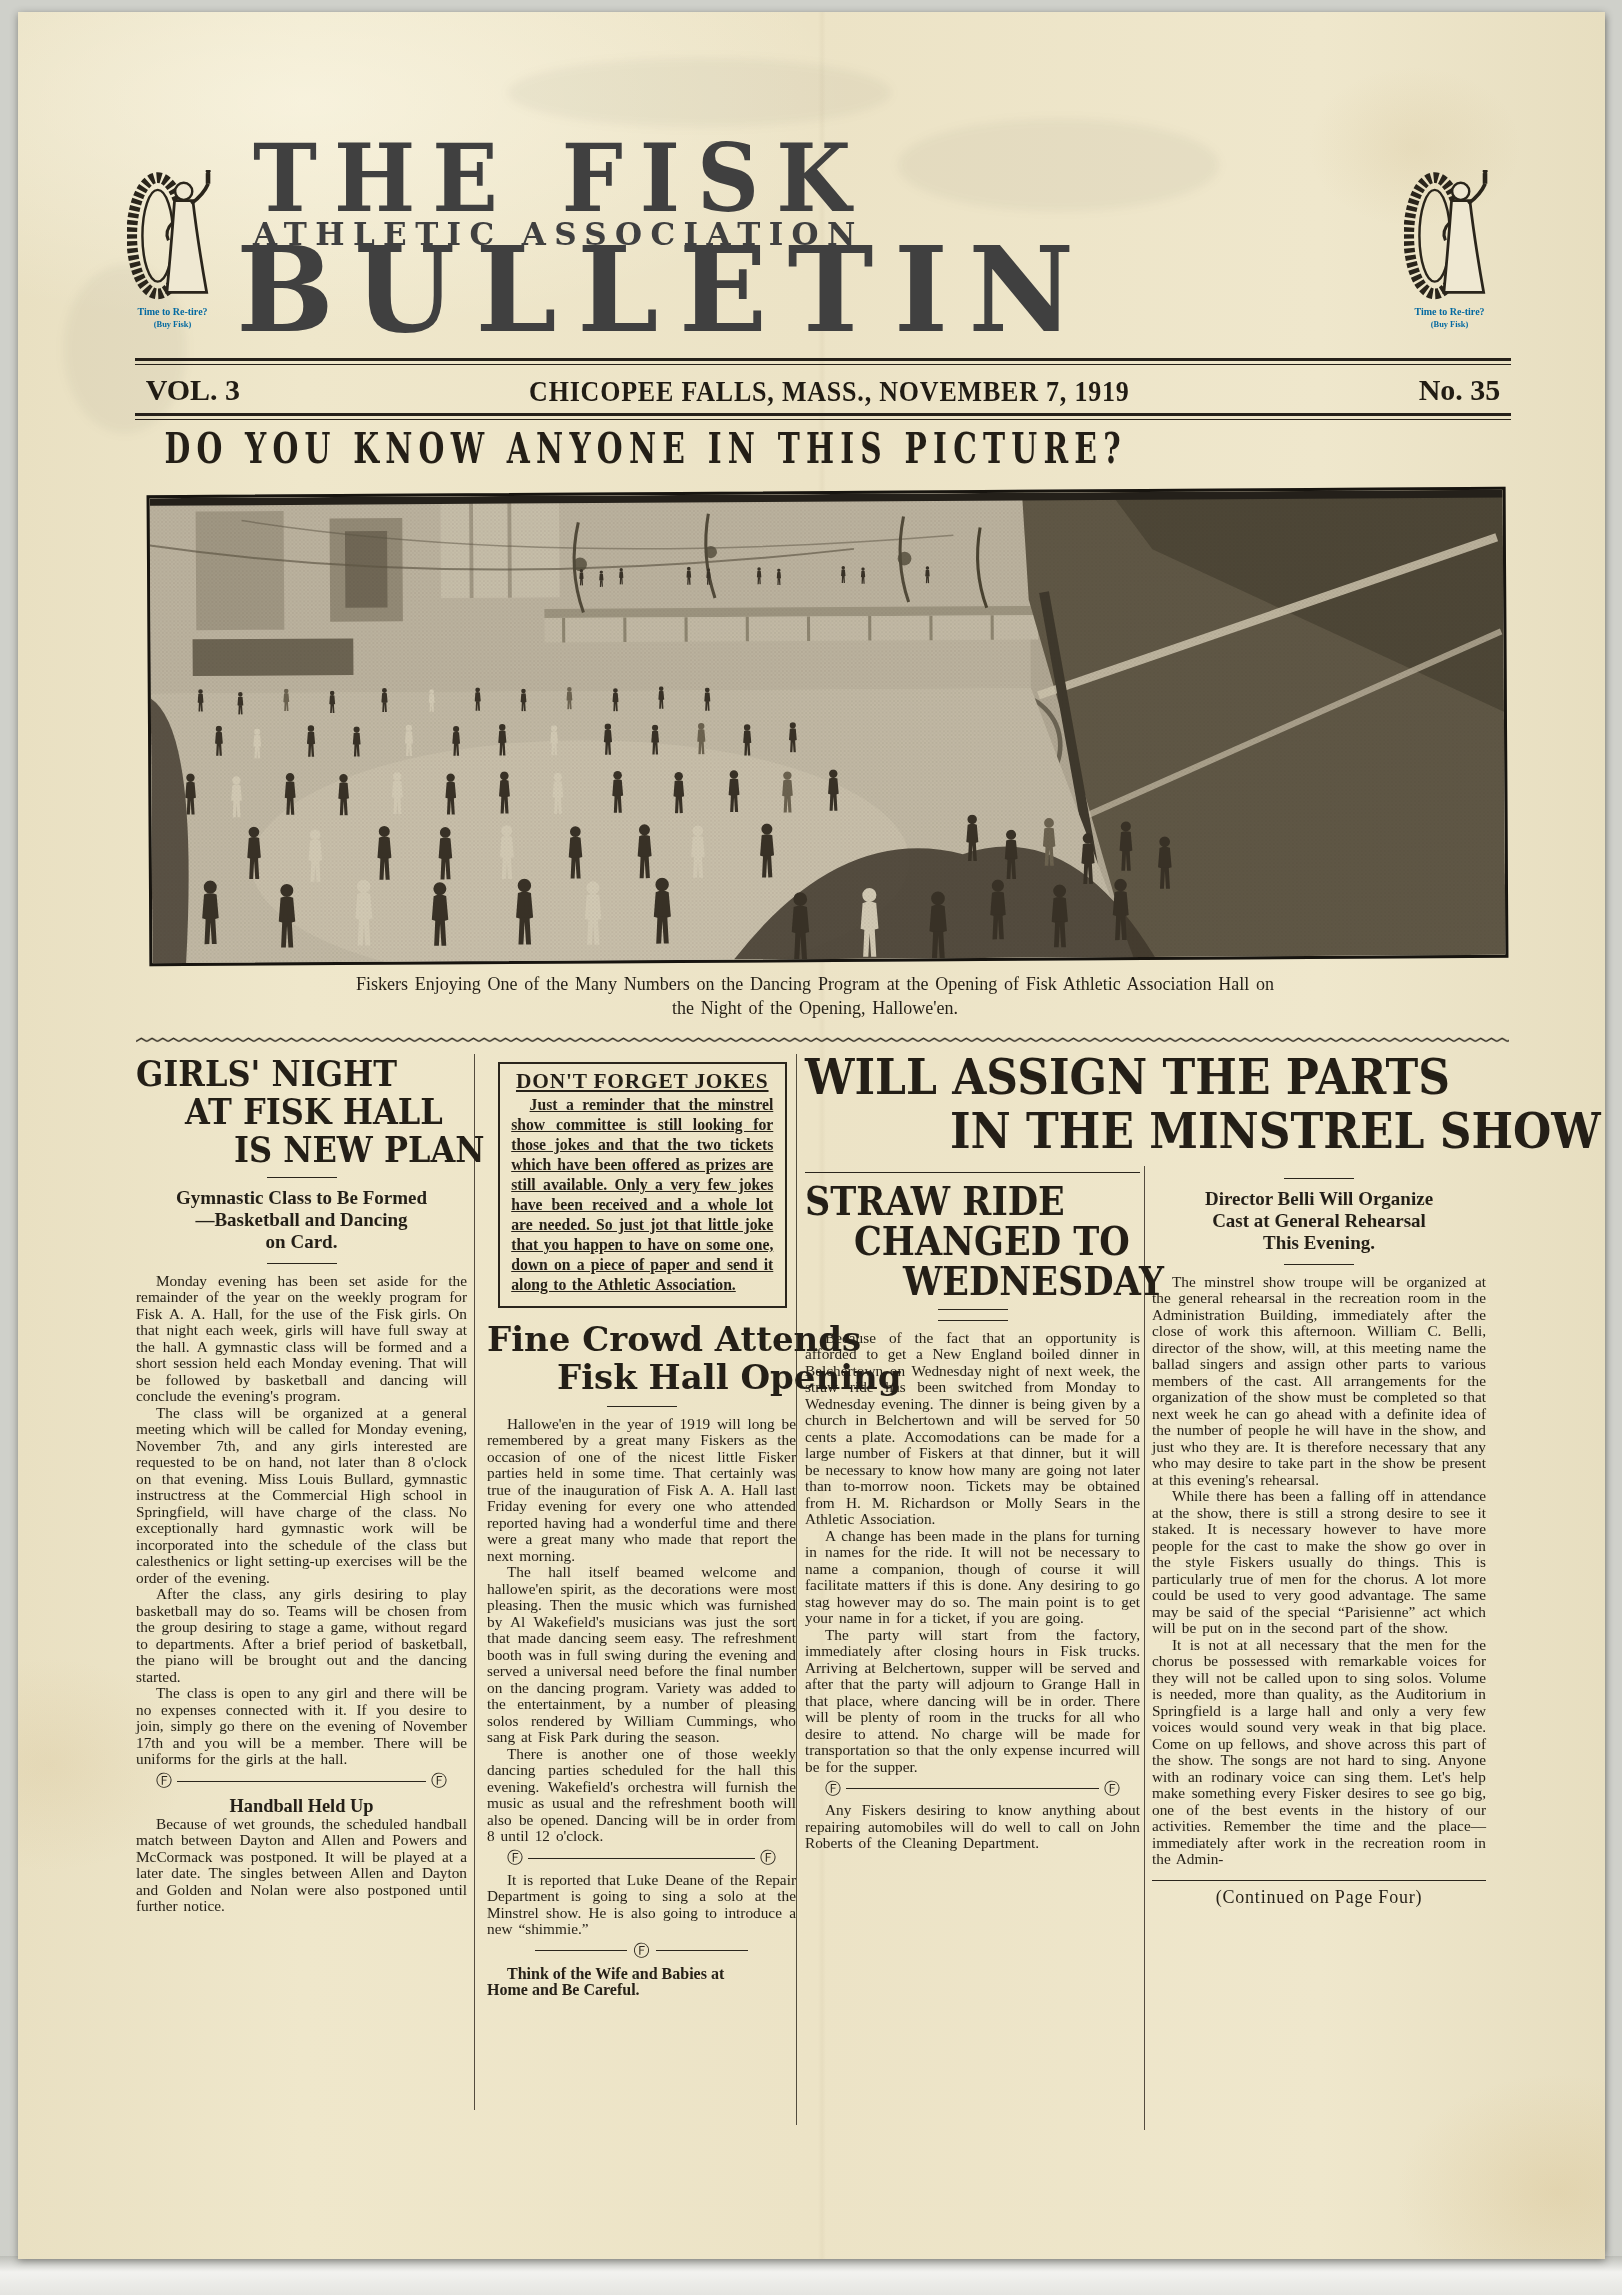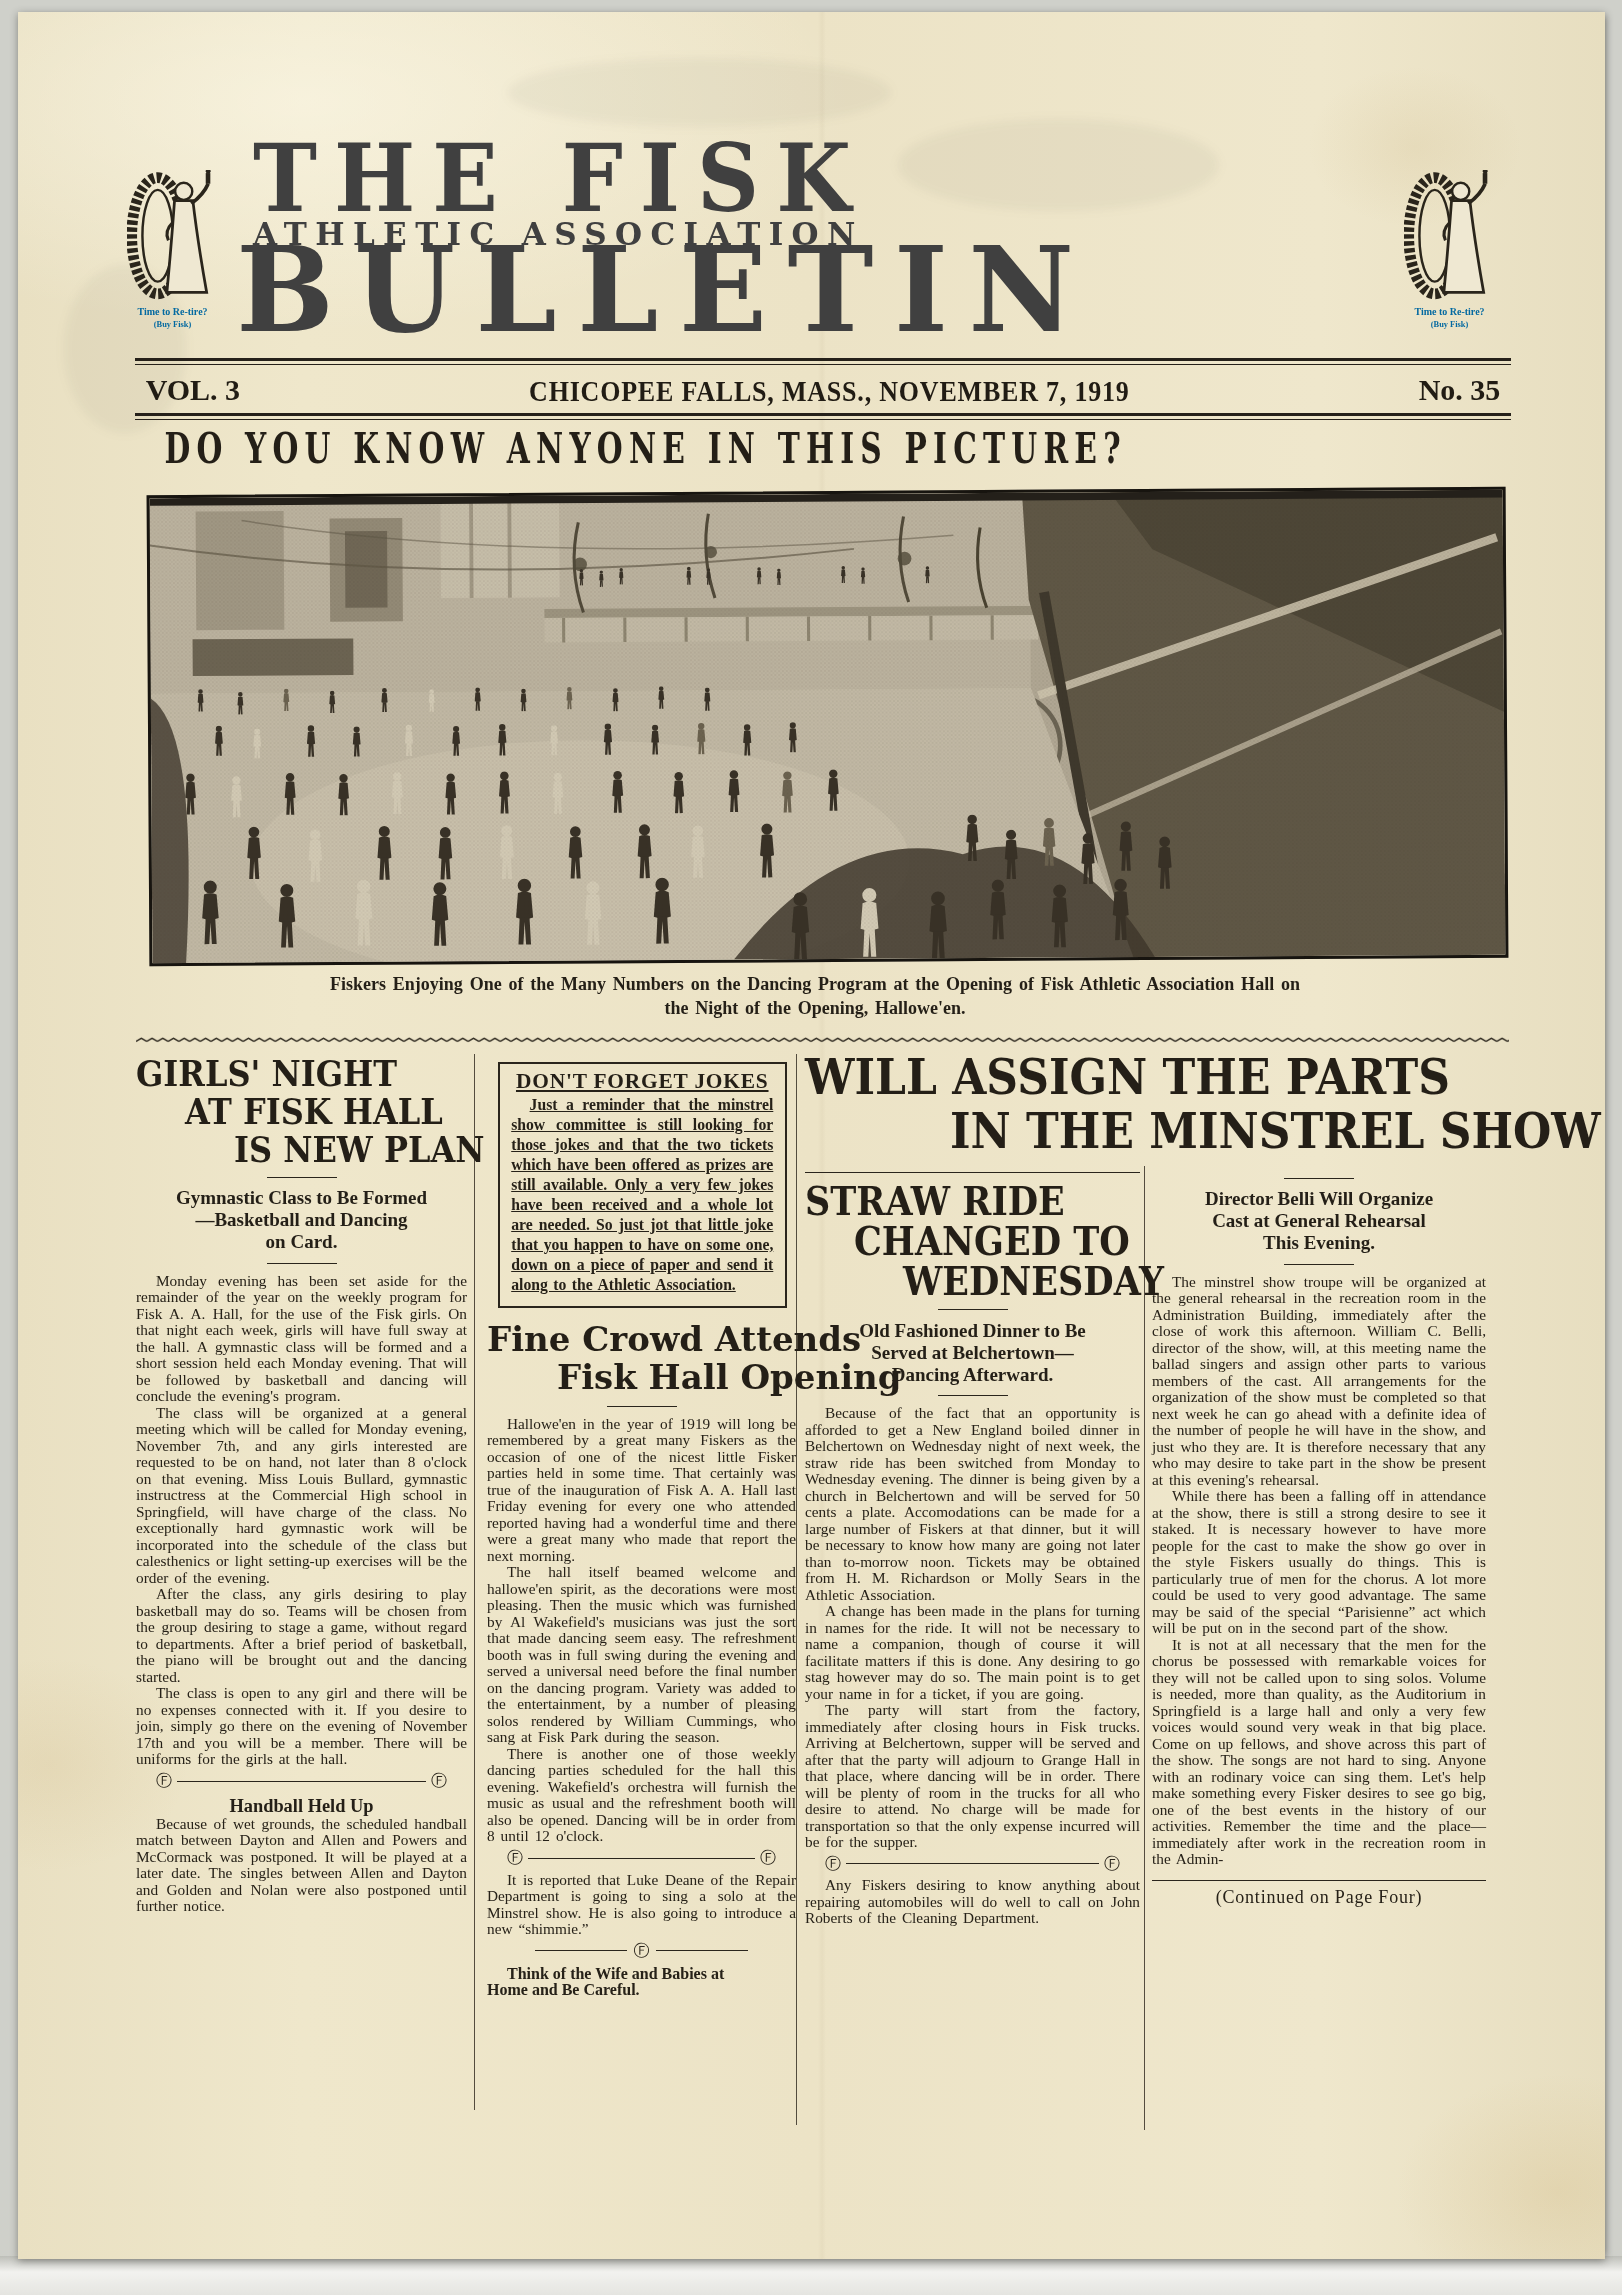--- a/index.html
+++ b/index.html
@@ -46,21 +46,21 @@
   
   #lead-head{position:absolute;left:0;top:428px;width:1292px;text-align:center;color:#241f17;}
   #lead-head .t{display:inline-block;font-family:"DejaVu Serif",serif;font-weight:bold;font-size:33px;
       letter-spacing:6.9px;transform:scale(.9,1.32);white-space:nowrap;}
   
   #photo{position:absolute;left:148px;top:491px;width:1359px;height:471px;
       transform:rotate(-.35deg);border:3.8px solid #17140f;box-sizing:border-box;
       background:#b6ae9c;overflow:hidden;}
   #photo svg{display:block;width:100%;height:100%;}
   #caption{position:absolute;left:180px;top:972px;width:1270px;text-align:center;
-      font-weight:bold;font-size:18px;line-height:24px;color:#241f17;word-spacing:2.3px;}
+      font-weight:normal;font-size:18px;line-height:24px;color:#241f17;word-spacing:2.3px;}
   #wavy{position:absolute;left:136px;top:1033px;width:1373px;height:7.7px;}
   
   .col{position:absolute;top:1054px;color:#262118;font-size:15.3px;line-height:16.5px;}
   #col1{left:136px;width:331px;}
   #col2{left:487px;width:309px;}
   #col3{left:805px;width:335px;padding-top:113px;box-sizing:border-box;}
   #col4{left:1152px;width:334px;padding-top:115px;box-sizing:border-box;}
   .vrule{position:absolute;width:0;border-left:1.4px solid rgba(45,38,27,.8);}
   #vr1{left:474px;top:1054px;height:1056px;}
   #vr2{left:796px;top:1054px;height:1071px;}
@@ -379,25 +379,20 @@
 </div>
 
 <div class="col" id="col3">
   <div class="rule-full"></div>
   <div class="headline">
     <span class="hl-line hl-straw ind0">STRAW RIDE</span>
     <span class="hl-line hl-straw ind1">CHANGED TO</span>
     <span class="hl-line hl-straw ind2">WEDNESDAY</span>
   </div>
   <div class="rule-s"></div>
-  <div class="subhead">
-    <div>Old Fashioned Dinner to Be</div>
-    <div>Served at Belchertown—</div>
-    <div>Dancing Afterward.</div>
-  </div>
   <div class="rule-s"></div>
   <p class="bp">Because of the fact that an opportunity is afforded to get a New England boiled dinner in Belchertown on Wednesday night of next week, the straw ride has been switched from Monday to Wednesday evening. The dinner is being given by a church in Belchertown and will be served for 50 cents a plate. Accomodations can be made for a large number of Fiskers at that dinner, but it will be necessary to know how many are going not later than to-morrow noon. Tickets may be obtained from H. M. Richardson or Molly Sears in the Athletic Association.</p>
   <p class="bp">A change has been made in the plans for turning in names for the ride. It will not be necessary to name a companion, though of course it will facilitate matters if this is done. Any desiring to go stag however may do so. The main point is to get your name in for a ticket, if you are going.</p>
   <p class="bp">The party will start from the factory, immediately after closing hours in Fisk trucks. Arriving at Belchertown, supper will be served and after that the party will adjourn to Grange Hall in that place, where dancing will be in order. There will be plenty of room in the trucks for all who desire to attend. No charge will be made for transportation so that the only expense incurred will be for the supper.</p>
   <div class="fdiv">
     <span class="fglyph">Ⓕ</span>
       <span class="fline"></span>
       <span class="fglyph">Ⓕ</span>
   </div>
   <p class="bp">Any Fiskers desiring to know anything about repairing automobiles will do well to call on John Roberts of the Cleaning Department.</p>

